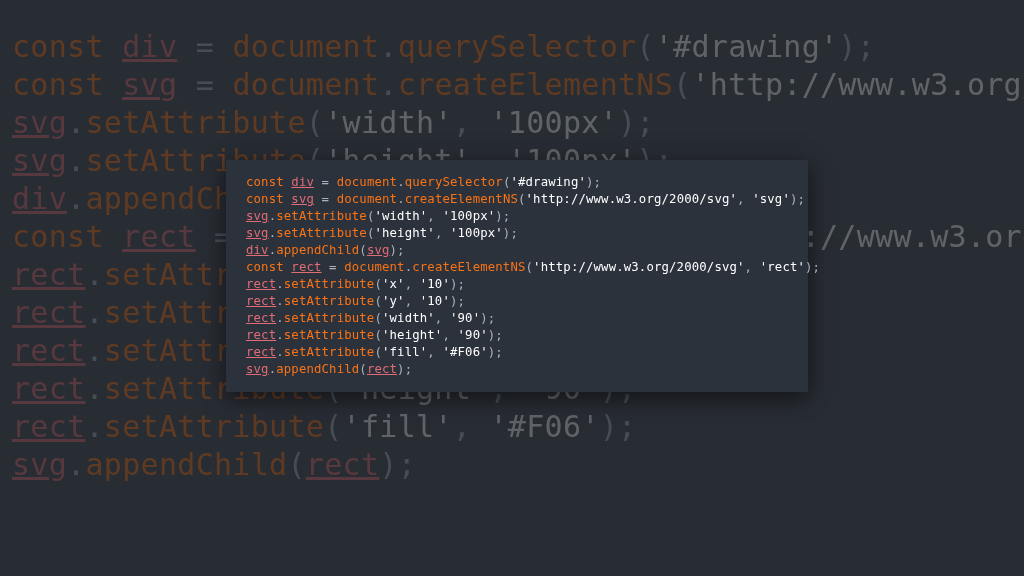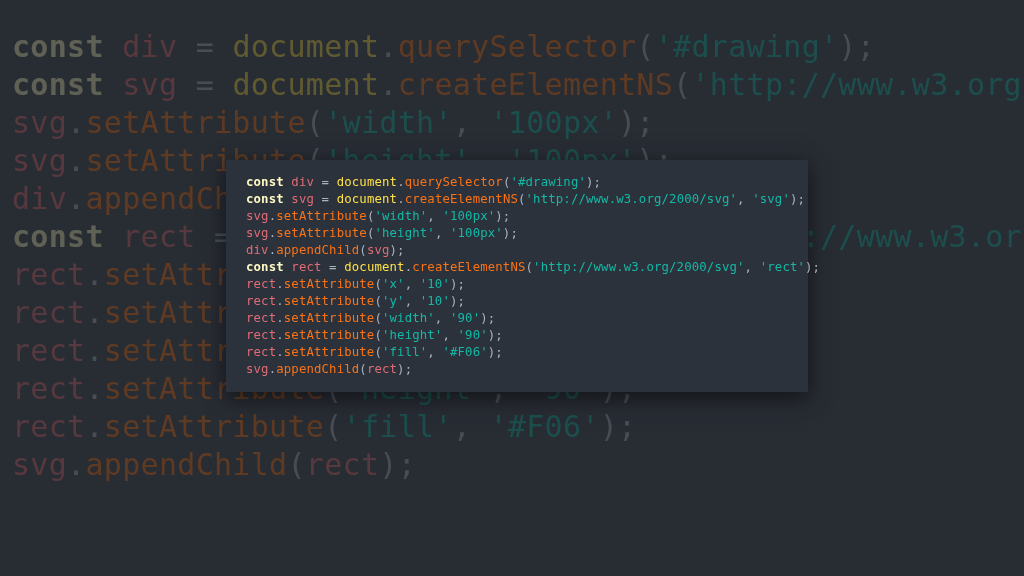--- a/index.html
+++ b/index.html
@@ -50,25 +50,25 @@
 
   .fg-code {
     font-size: 12.3px;
     line-height: 17px;
     white-space: pre;
     color: #abb2bf;
     letter-spacing: 0.15px;
   }
 
   
-  .kw { color: #fef9c3; font-weight: bold; }
-  .var { color: #e06c75; }
-  .obj { color: #fde047; }
+  .kw { color: #f97316; }
+  .var { color: #e06c75; text-decoration: underline; }
+  .obj { color: #f97316; }
   .fn  { color: #f97316; }
-  .str { color: #14b8a6; }
+  .str { color: #ffffff; }
   .pn  { color: #abb2bf; }
 
   
   .bg-code .kw, .bg-code .var, .bg-code .obj,
   .bg-code .fn, .bg-code .str, .bg-code .pn {
     opacity: 0.78;
   }
 </style>
 </head>
 <body>

